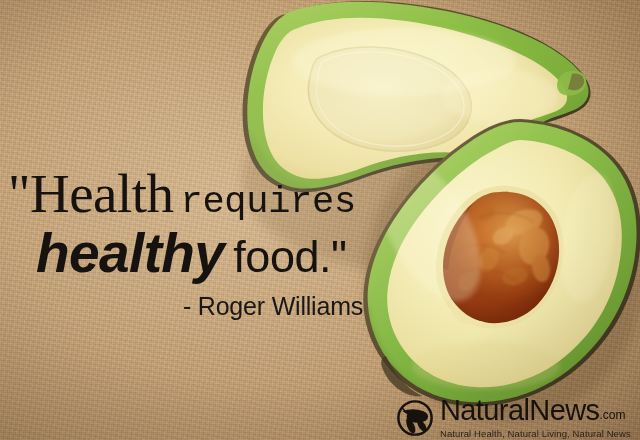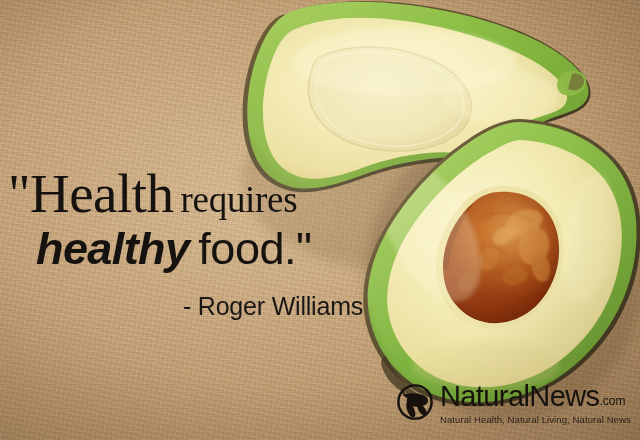--- a/index.html
+++ b/index.html
@@ -92,38 +92,38 @@
     line-height: 1;
     height: 54px;
   }
   .word-health {
     font-family: "Liberation Serif", "DejaVu Serif", serif;
     font-size: 55px;
     letter-spacing: -0.5px;
     vertical-align: baseline;
   }
   .word-requires {
-    font-family: Liberation Serif, serif;
+    font-family: Liberation Mono, monospace;
     font-size: 37px;
     letter-spacing: -0.3px;
     margin-left: 7px;
     vertical-align: baseline;
   }
   .line2 {
     white-space: nowrap;
     line-height: 1;
     height: 52px;
     margin-top: 6px;
     padding-left: 28px;
   }
   .word-healthy {
     font-family: "Liberation Sans", sans-serif;
     font-style: italic;
     font-weight: bold;
-    font-size: 45px;
+    font-size: 55px;
     letter-spacing: -0.6px;
   }
   .word-food {
     font-family: "Liberation Sans", sans-serif;
     font-size: 45px;
     letter-spacing: -0.5px;
     margin-left: 9px;
   }
   .attribution {
     font-family: "Liberation Sans", sans-serif;
@@ -133,23 +133,23 @@
     padding-left: 140px;
     margin-top: 14px;
     white-space: nowrap;
     letter-spacing: -0.2px;
   }
 
   
   .logo {
     position: absolute;
     left: 396px;
-    top: 382px;
+    top: 396px;
     display: flex;
-    align-items: flex-start;
+    align-items: center;
     gap: 6px;
   }
   .logo-mark { width: 38px; height: 38px; flex: none; margin-top: 1px; }
   .logo-textwrap { display: flex; flex-direction: column; }
   .logo-word {
     font-family: "Liberation Sans", sans-serif;
     font-size: 29px;
     color: #17120d;
     letter-spacing: -0.6px;
     line-height: 1;

